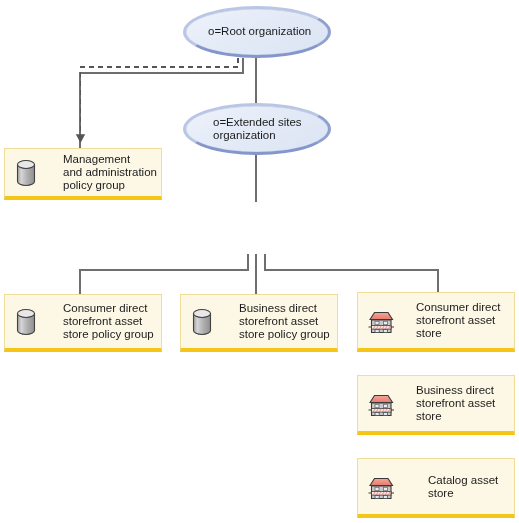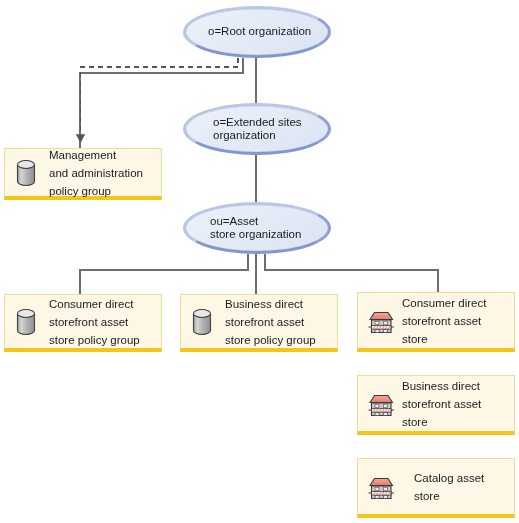--- a/index.html
+++ b/index.html
@@ -55,24 +55,24 @@
     box-sizing: border-box;
     background: #fdf8e6;
     border: 1px solid #f1dd9a;
     border-bottom: 4px solid #f5c518;
     display: flex;
     align-items: center;
     padding-left: 9px;
   }
   .node-box .box-label {
     font-size: 11.5px;
-    line-height: 18px;
+    line-height: 13px;
     color: #1b1b1b;
     white-space: pre-line;
-    margin-left: 9px;
+    margin-left: 23px;
   }
   .icon-wrap {
     flex: 0 0 auto;
     width: 26px;
     height: 30px;
     display: block;
     position: relative;
   }
   .icon-wrap svg { display: block; }
 </style>
@@ -106,24 +106,20 @@
 
   <div class="node-ellipse" style="left:183px; top:103px; width:148px; height:52px;">
     <span class="ell-text" style="padding-left:27px;">o=Extended sites
 organization</span>
   </div>
 
   <div class="node-ellipse" style="left:183px; top:6px; width:148px; height:52px;">
     <span class="ell-text" style="padding-left:22px;">o=Root organization</span>
   </div>
 
-  <div class="node-ellipse" style="left:183px; top:202px; width:148px; height:52px;">
-    <span class="ell-text" style="padding-left:24px;">ou=Asset
-store organization</span>
-  </div>
 
   <div class="node-box" style="left:4px; top:148px; width:158px; height:52px;">
     <span class="icon-wrap">
       <svg width="24" height="30" viewBox="0 0 24 30">
         <defs>
           <linearGradient id="cyl" x1="0" y1="0" x2="1" y2="0">
             <stop offset="0%" stop-color="#9d9d9d"></stop>
             <stop offset="22%" stop-color="#d6d6d6"></stop>
             <stop offset="55%" stop-color="#b2b2b2"></stop>
             <stop offset="100%" stop-color="#8f8f8f"></stop>

